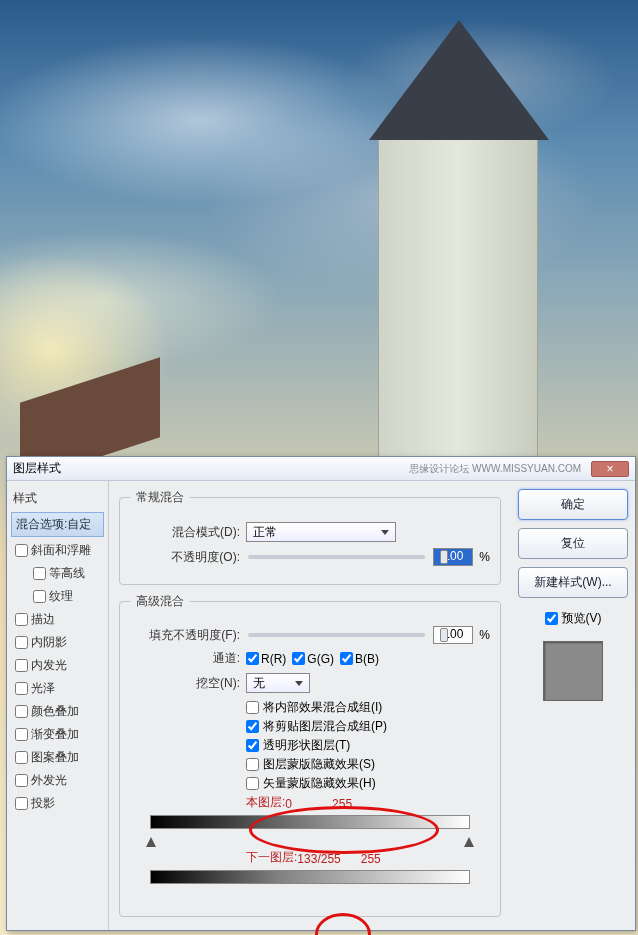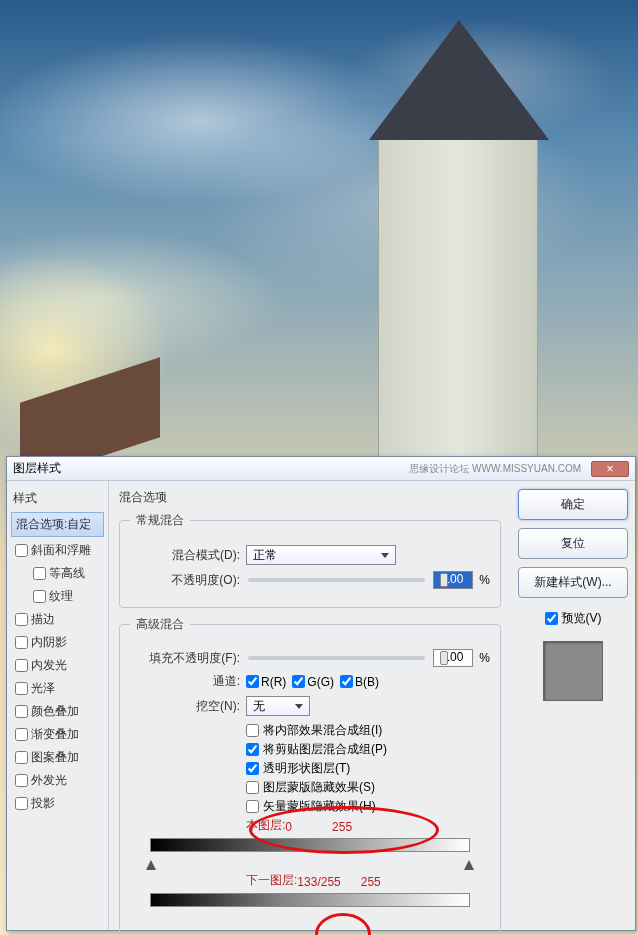--- a/index.html
+++ b/index.html
@@ -115,21 +115,20 @@
             <span>外发光</span>
           </div>
           <div class="side-item">
             <input type="checkbox" style="">
             <span>投影</span>
           </div>
         </div>
     </div>
 
     <div class="main">
-      <div style="margin-bottom:6px;color:#333">混合选项</div>
 
       <fieldset>
         <legend>常规混合</legend>
         <div class="row">
           <div class="row-label">混合模式(D):</div>
           <div class="select">
               <span>正常</span>
             </div>
         </div>
         <div class="row">

